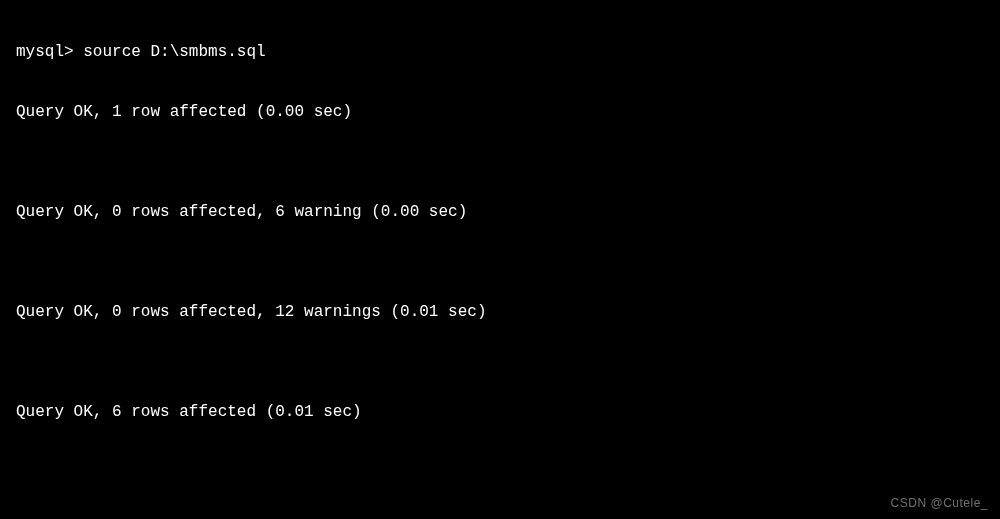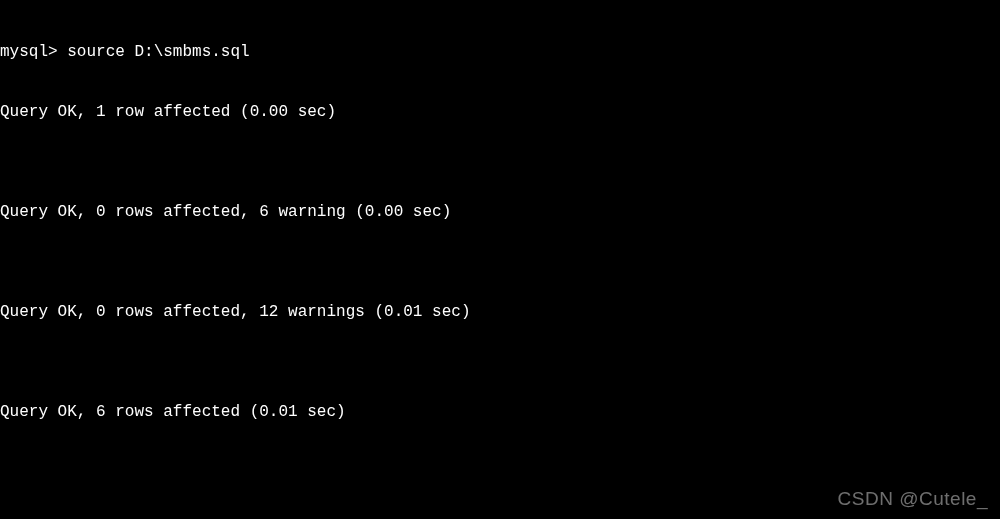--- a/index.html
+++ b/index.html
@@ -17,27 +17,28 @@
       height: 519px;
       overflow: hidden;
       padding: 2px 0 0 0;
       position: relative;
     }
     .terminal {
       white-space: pre;
     }
     .line {
       display: block;
+      padding-left: 16px;
     }
     .watermark {
       position: absolute;
       bottom: 8px;
       right: 12px;
       color: rgba(200, 200, 200, 0.55);
-      font-size: 19px;
+      font-size: 12px;
       font-family: sans-serif;
       letter-spacing: 0.5px;
     }
   </style>
 </head>
 <body>
 
 <div class="terminal">
   <span class="line"><span>mysql&gt; </span><span>source D:\smbms.sql</span></span>
   <span class="line">Query OK, 1 row affected (0.00 sec)</span>

